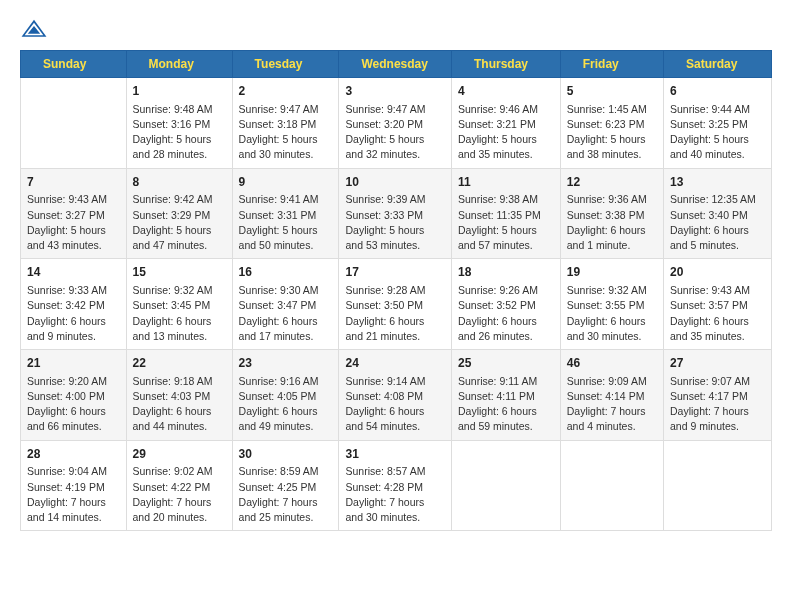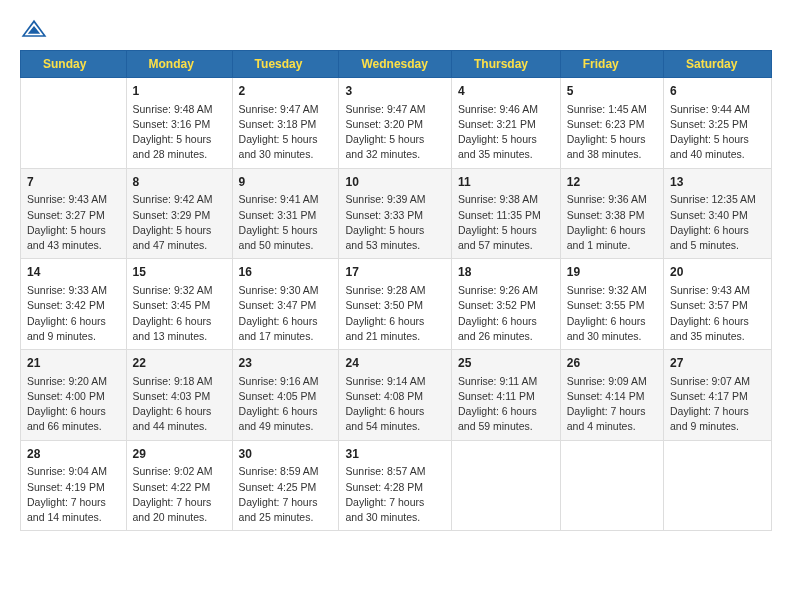--- a/index.html
+++ b/index.html
@@ -300,21 +300,21 @@
             <span class="cell-text">and 54 minutes.</span>
           </td>
           <td>
             <span class="day-num">25</span>
             <span class="cell-text">Sunrise: 9:11 AM</span>
             <span class="cell-text">Sunset: 4:11 PM</span>
             <span class="cell-text">Daylight: 6 hours</span>
             <span class="cell-text">and 59 minutes.</span>
           </td>
           <td>
-            <span class="day-num">26</span>
+            <span class="day-num">46</span>
             <span class="cell-text">Sunrise: 9:09 AM</span>
             <span class="cell-text">Sunset: 4:14 PM</span>
             <span class="cell-text">Daylight: 7 hours</span>
             <span class="cell-text">and 4 minutes.</span>
           </td>
           <td>
             <span class="day-num">27</span>
             <span class="cell-text">Sunrise: 9:07 AM</span>
             <span class="cell-text">Sunset: 4:17 PM</span>
             <span class="cell-text">Daylight: 7 hours</span>

